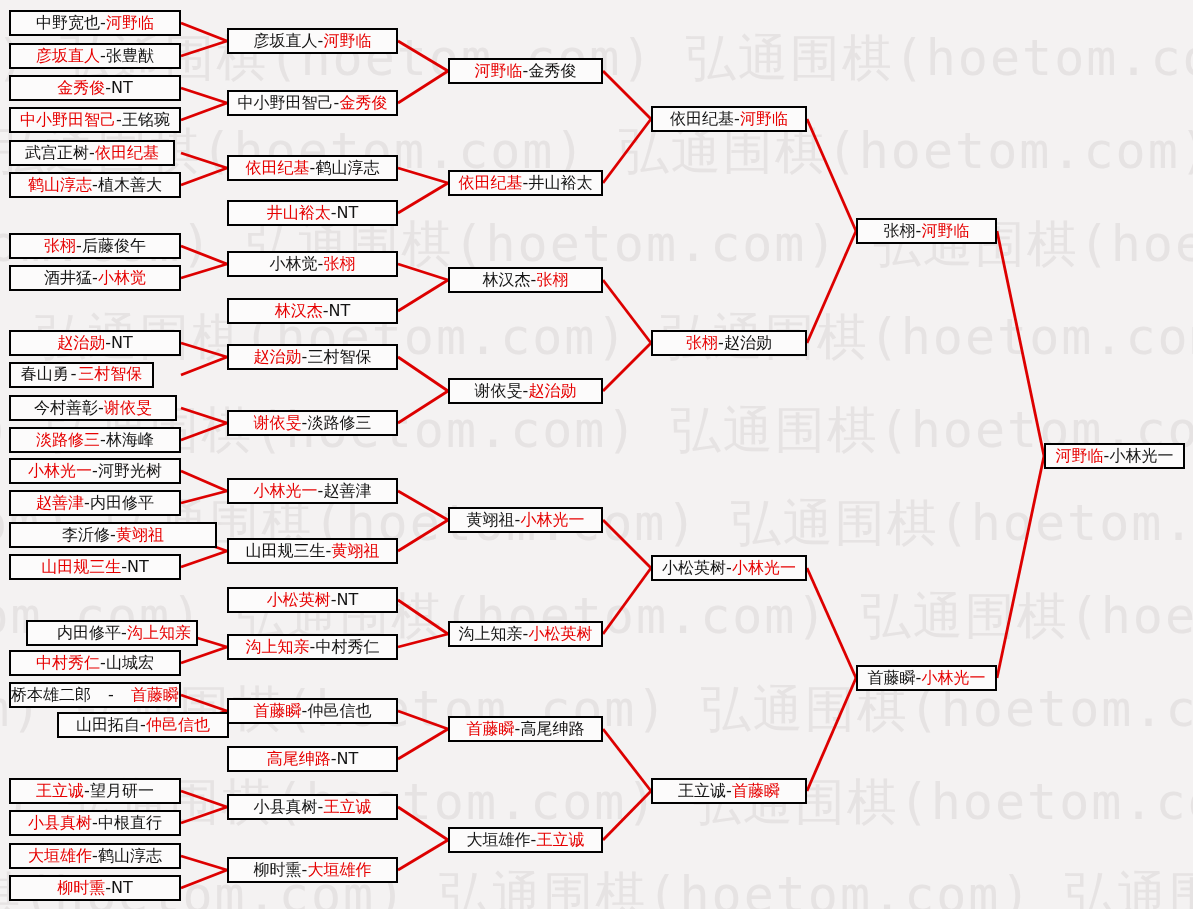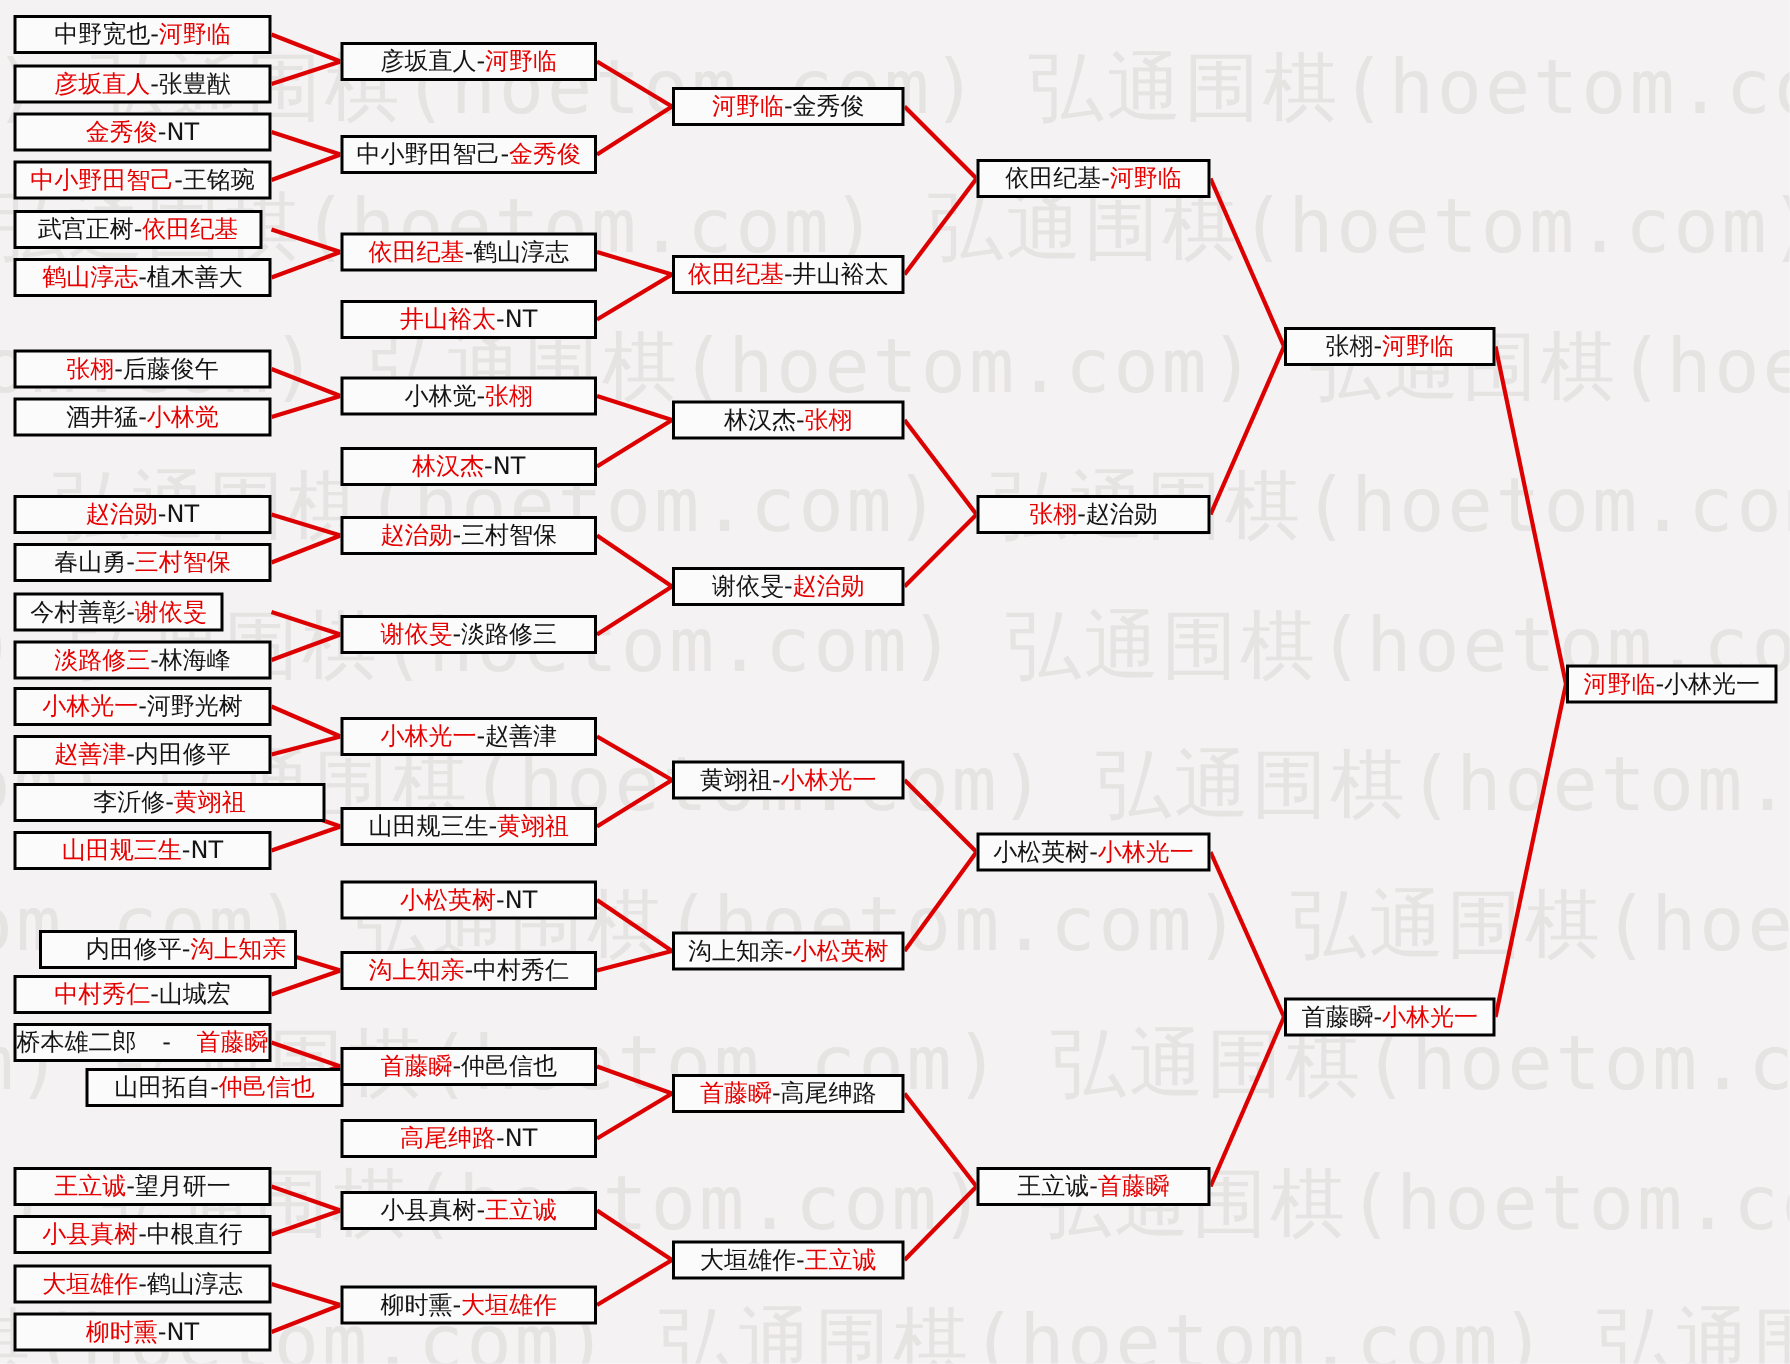--- a/index.html
+++ b/index.html
@@ -150,26 +150,26 @@
       <div class="match" style="left: 9px; top: 265px; width: 172px;">
         <span class="lose">酒井猛</span>
         <span class="lose">-</span>
         <span class="win">小林觉</span>
       </div>
       <div class="match" style="left: 9px; top: 330px; width: 172px;">
         <span class="win">赵治勋</span>
         <span class="lose">-</span>
         <span class="lose">NT</span>
       </div>
-      <div class="match" style="left: 9px; top: 362px; width: 172px;">
+      <div class="match" style="left: 9px; top: 362px; width: 145px; font-family: Liberation Mono, monospace;">
         <span class="lose">春山勇</span>
         <span class="lose">-</span>
         <span class="win">三村智保</span>
       </div>
-      <div class="match" style="left: 9px; top: 395px; width: 140px; justify-content: center;">
+      <div class="match" style="left: 9px; top: 395px; width: 168px; justify-content: center;">
         <span class="lose">今村善彰</span>
         <span class="lose">-</span>
         <span class="win">谢依旻</span>
       </div>
       <div class="match" style="left: 9px; top: 427px; width: 172px;">
         <span class="win">淡路修三</span>
         <span class="lose">-</span>
         <span class="lose">林海峰</span>
       </div>
       <div class="match" style="left: 9px; top: 458px; width: 172px;">

